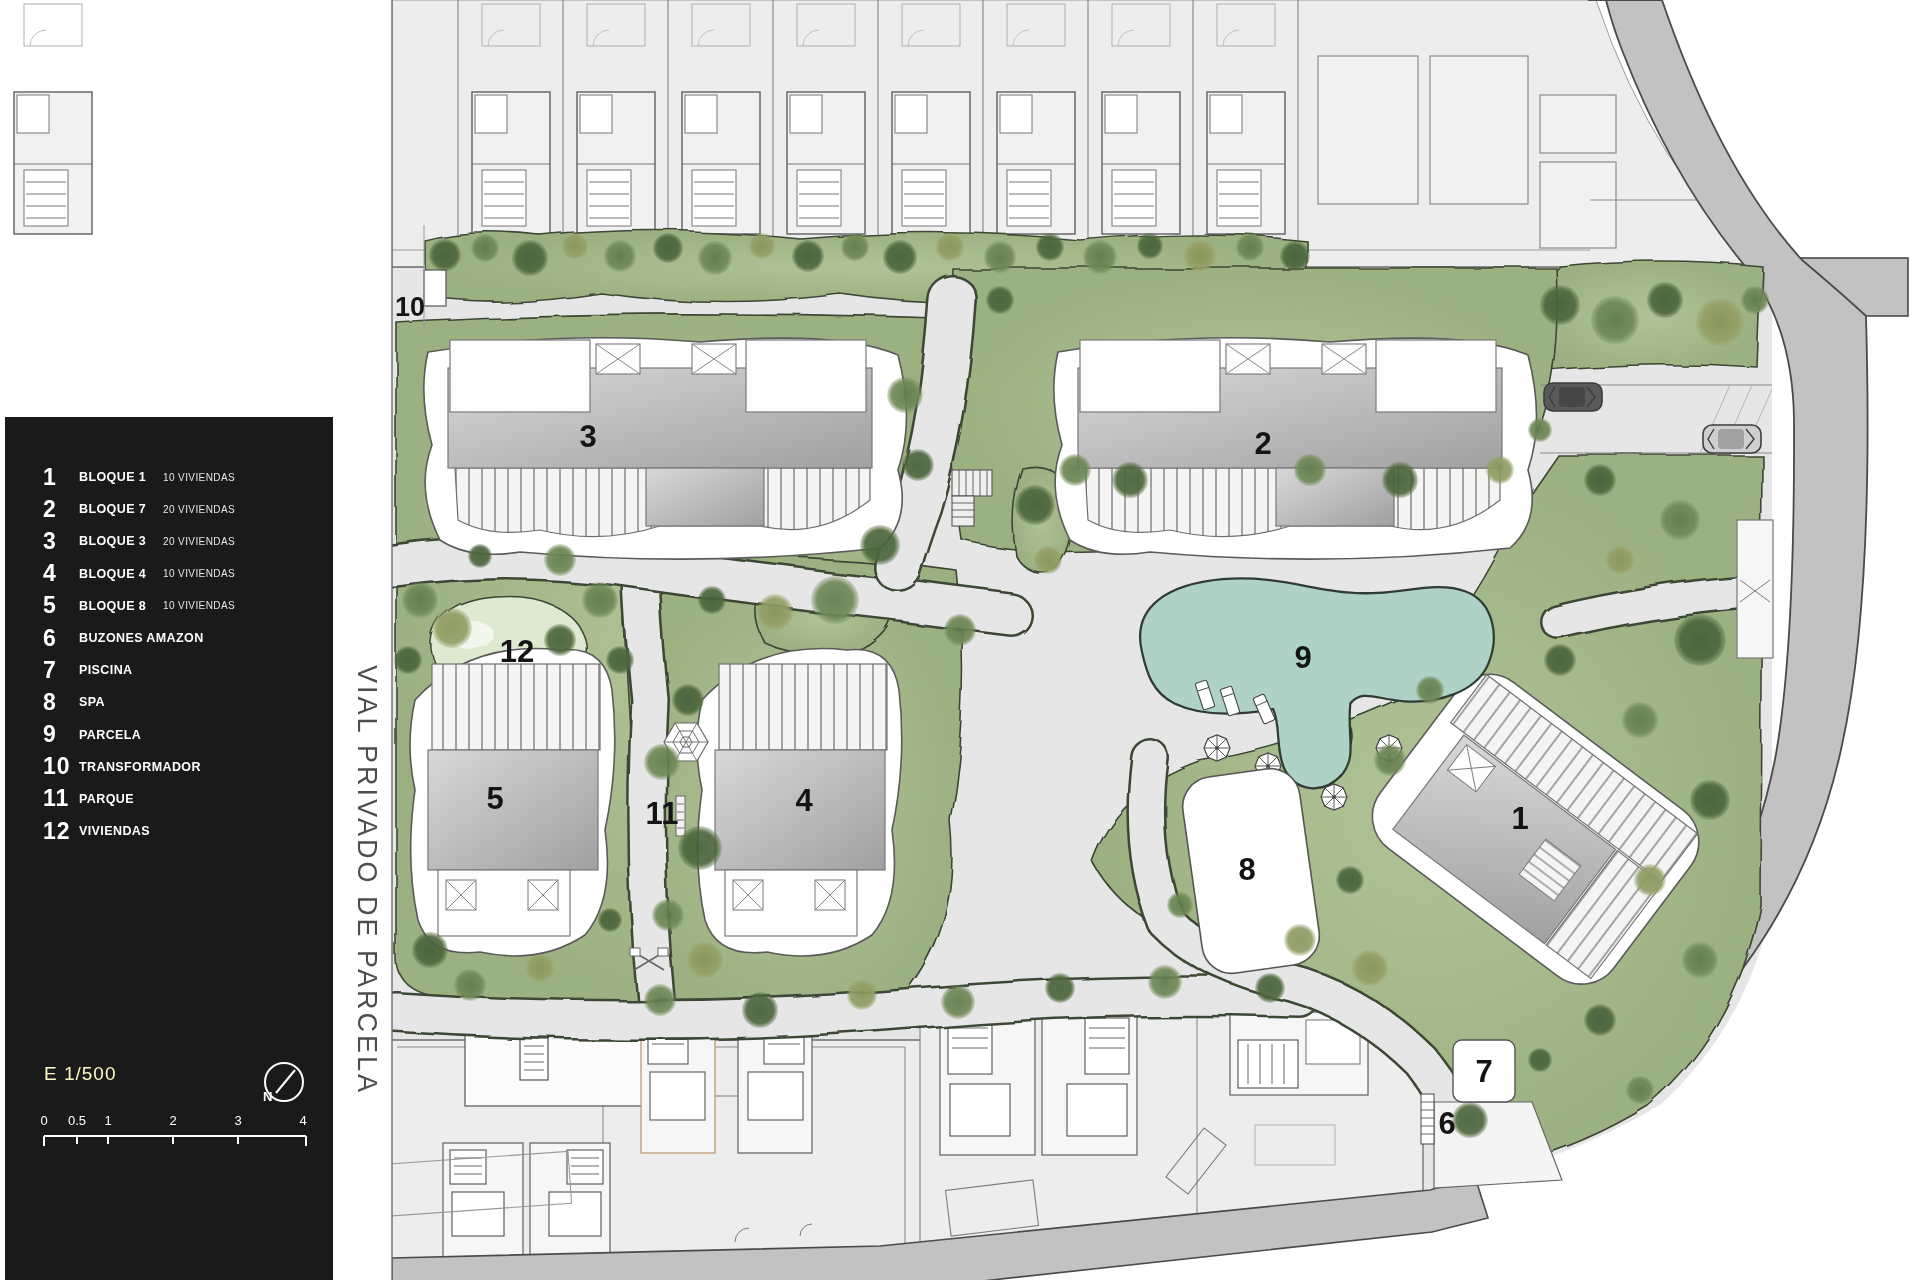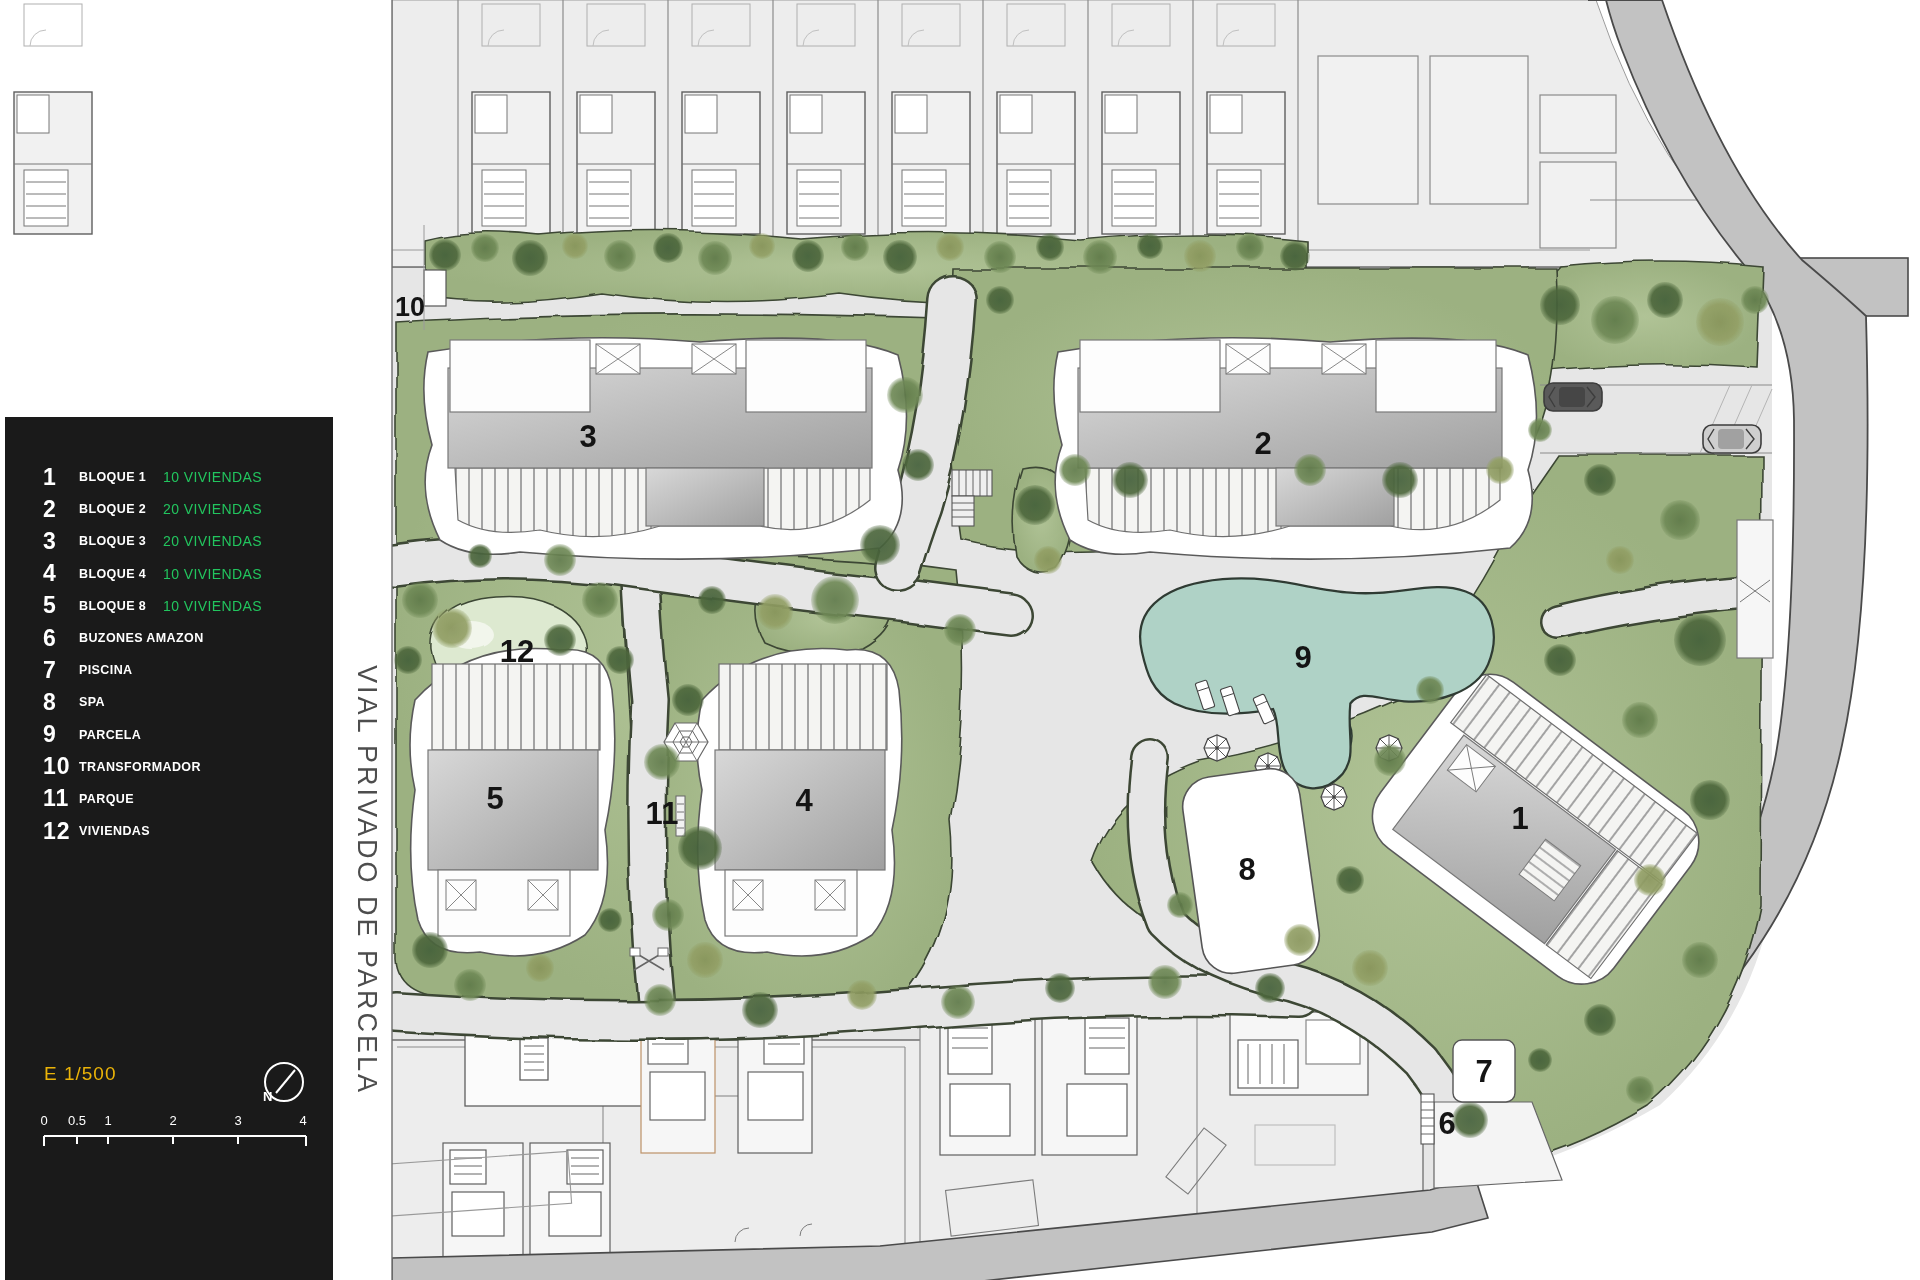--- a/index.html
+++ b/index.html
@@ -5,22 +5,22 @@
   html,body{margin:0;padding:0;background:#fff;}
   #stage{position:relative;width:1920px;height:1280px;overflow:hidden;background:#fff;
          font-family:"Liberation Sans", sans-serif;}
   #plan-svg{position:absolute;left:0;top:0;}
   
   #legend{position:absolute;left:5px;top:417px;width:328px;height:863px;background:#1a1a1a;color:#fff;}
   .lg-rows{position:absolute;left:0;top:44px;right:0;}
   .lg-row{position:relative;height:32.2px;display:flex;align-items:center;}
   .lg-num{display:inline-block;width:36px;margin-left:38px;font-size:23px;font-weight:bold;letter-spacing:1px;}
   .lg-label{display:inline-block;width:84px;font-size:12.5px;font-weight:bold;letter-spacing:.4px;white-space:nowrap;}
-  .lg-detail{display:inline-block;font-size:14px;color:#22c55e;letter-spacing:.4px;white-space:nowrap;}
-  .lg-scale{position:absolute;left:39px;top:646px;font-size:19px;color:#eab308;letter-spacing:1px;text-align:center;}
+  .lg-detail{display:inline-block;font-size:10px;color:#e5e5e5;letter-spacing:.4px;white-space:nowrap;}
+  .lg-scale{position:absolute;left:39px;top:646px;font-size:19px;color:#fef9c3;letter-spacing:1px;text-align:center;}
   #legend svg{position:absolute;left:0;top:0;}
   
   .plbl{font-family:"Liberation Sans",sans-serif;font-weight:bold;fill:#141414;font-size:31px;}
   .plbl-sm{font-size:27px;}
   .vial{font-family:"Liberation Sans",sans-serif;font-size:27px;fill:#4d4d4d;letter-spacing:3px;}
   .tick-lbl{font-family:"Liberation Sans",sans-serif;font-size:13px;fill:#fff;}
   .n-lbl{font-family:"Liberation Sans",sans-serif;font-size:13px;font-weight:bold;fill:#fff;}
 </style>
 </head>
 <body>
@@ -484,21 +484,21 @@
 
 <div id="legend">
   <div class="lg-rows">
     <div class="lg-row">
           <span class="lg-num">1</span>
           <span class="lg-label">BLOQUE 1</span>
           <span class="lg-detail">10 VIVIENDAS</span>
         </div>
     <div class="lg-row">
           <span class="lg-num">2</span>
-          <span class="lg-label">BLOQUE 2</span>
+          <span class="lg-label">BLOQUE 7</span>
           <span class="lg-detail">20 VIVIENDAS</span>
         </div>
     <div class="lg-row">
           <span class="lg-num">3</span>
           <span class="lg-label">BLOQUE 3</span>
           <span class="lg-detail">20 VIVIENDAS</span>
         </div>
     <div class="lg-row">
           <span class="lg-num">4</span>
           <span class="lg-label">BLOQUE 4</span>

